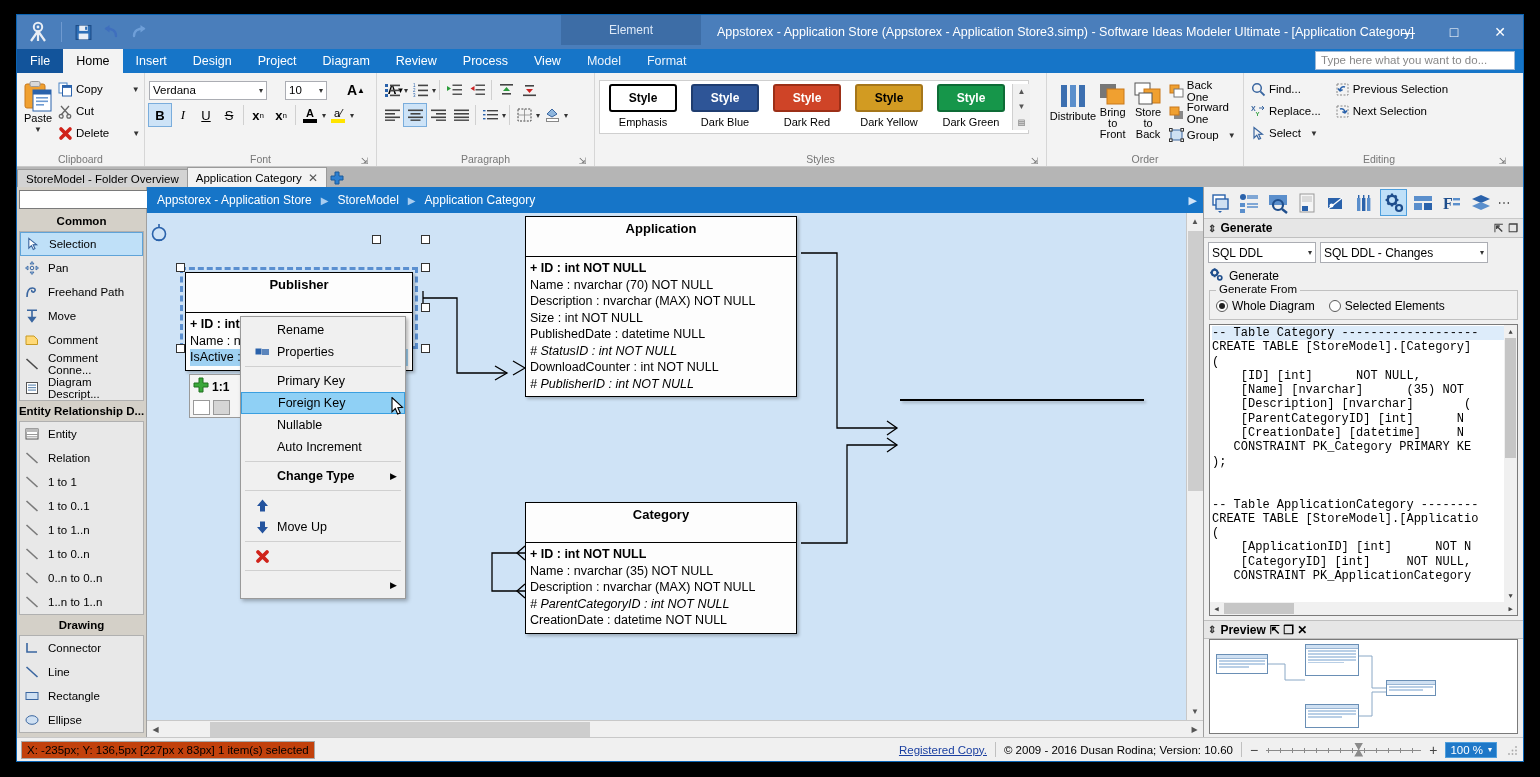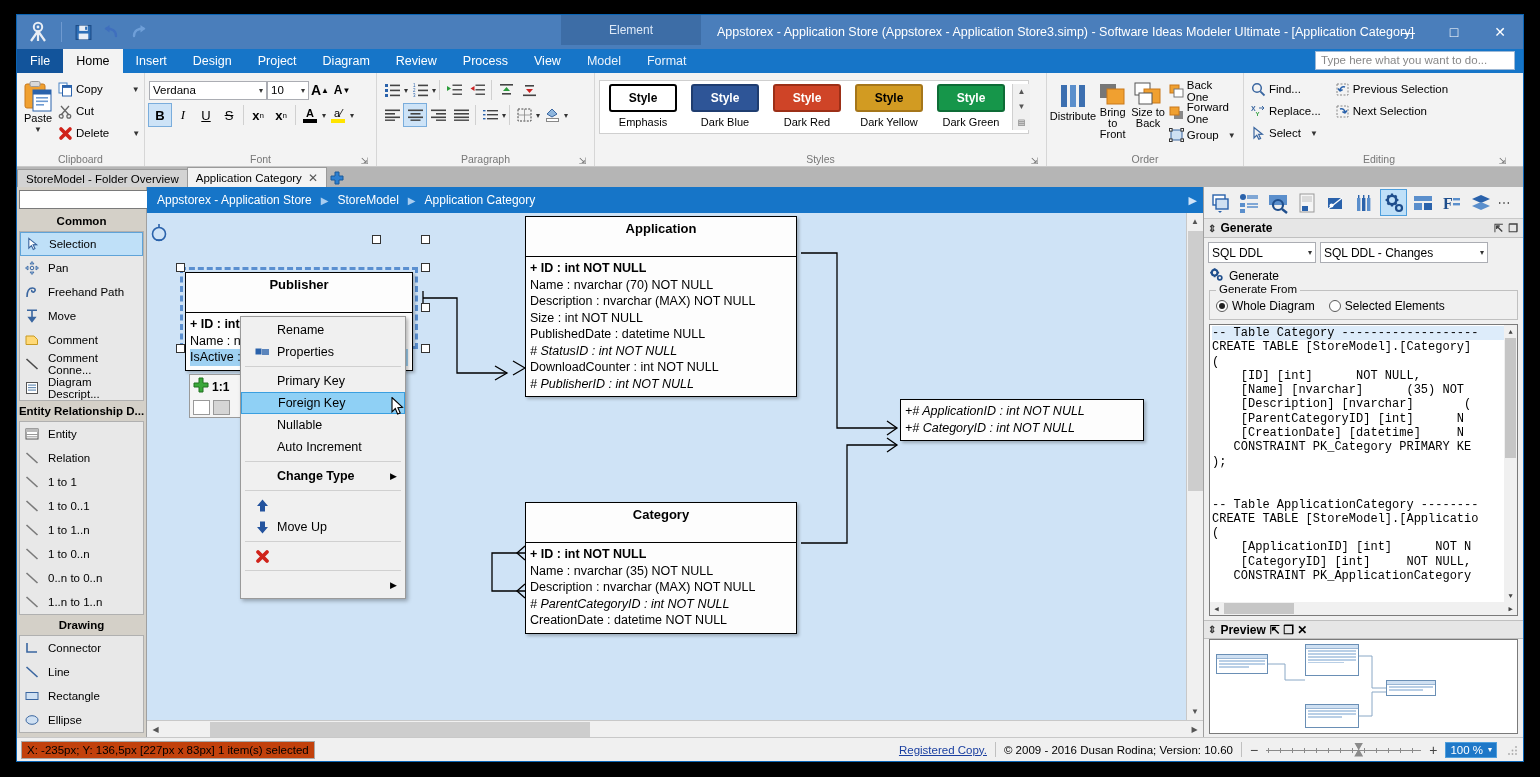--- a/index.html
+++ b/index.html
@@ -286,21 +286,21 @@
             <span>Delete</span>
             <span class="caret" style="margin-left:20px">▼</span>
           </div>
         </div>
       </div>
       <div class="rgroup-title">Clipboard</div>
     </div>
 
     <div class="rgroup" style="width:232px">
       <div class="rgroup-body" style="flex-direction:column;padding-top:3px;gap:3px">
-        <div style="display:flex;align-items:center;gap:0">
+        <div style="display:flex;align-items:center;gap:18px">
           <div class="fontname">
             <span>Verdana</span>
             <span class="caret">▾</span>
           </div>
           <div class="fontsize">
             <span>10</span>
             <span class="caret">▾</span>
           </div>
           <div class="fbtn">
               <b style="font-size:14px">A</b>
@@ -541,21 +541,21 @@
           </svg>
           <span>Bring to</span>
           <span>Front</span>
         </div>
         <div class="bigbtn" style="height:70px;width:44px">
           <svg width="30" height="26" viewBox="0 0 30 26">
             <rect x="2" y="2" width="15" height="12" fill="#fff" stroke="#555"></rect>
             <rect x="11" y="8" width="16" height="14" fill="#f0a030" stroke="#c9791a"></rect>
             <rect x="6" y="12" width="13" height="11" fill="#fff" stroke="#555"></rect>
           </svg>
-          <span>Size to</span>
+          <span>Store to</span>
           <span>Back</span>
         </div>
         <div style="display:flex;flex-direction:column;padding-top:2px">
           <div class="smallrow">
             <span class="ico">
               <svg width="15" height="14" viewBox="0 0 15 14">
                   <rect x="1" y="1" width="9" height="8" fill="#f0a030" stroke="#c9791a"></rect>
                   <rect x="5" y="5" width="9" height="8" fill="#fff" stroke="#777"></rect>
                 </svg>
             </span>
@@ -933,24 +933,20 @@
               <div class="efield">Description : nvarchar (MAX)  NOT NULL</div>
               <div class="efield">Size : int NOT NULL</div>
               <div class="efield">PublishedDate : datetime NULL</div>
               <div class="efield fk"># StatusID : int NOT NULL</div>
               <div class="efield">DownloadCounter : int NOT NULL</div>
               <div class="efield fk"># PublisherID : int NOT NULL</div>
             </div>
           </div>
 
           <div class="entity" style="left:753px; top:186px; width:244px;">
-            <div class="ebody">
-              <div class="efield fk">+# ApplicationID : int NOT NULL</div>
-              <div class="efield fk">+# CategoryID : int NOT NULL</div>
-            </div>
           </div>
 
           <div class="entity" style="left:378px; top:289px; width:272px;">
             <div class="ehead">Category</div>
             <div class="ebody">
               <div class="efield pk">+ ID : int NOT NULL</div>
               <div class="efield">Name : nvarchar (35)  NOT NULL</div>
               <div class="efield">Description : nvarchar (MAX)  NOT NULL</div>
               <div class="efield fk"># ParentCategoryID : int NOT NULL</div>
               <div class="efield">CreationDate : datetime NOT NULL</div>

